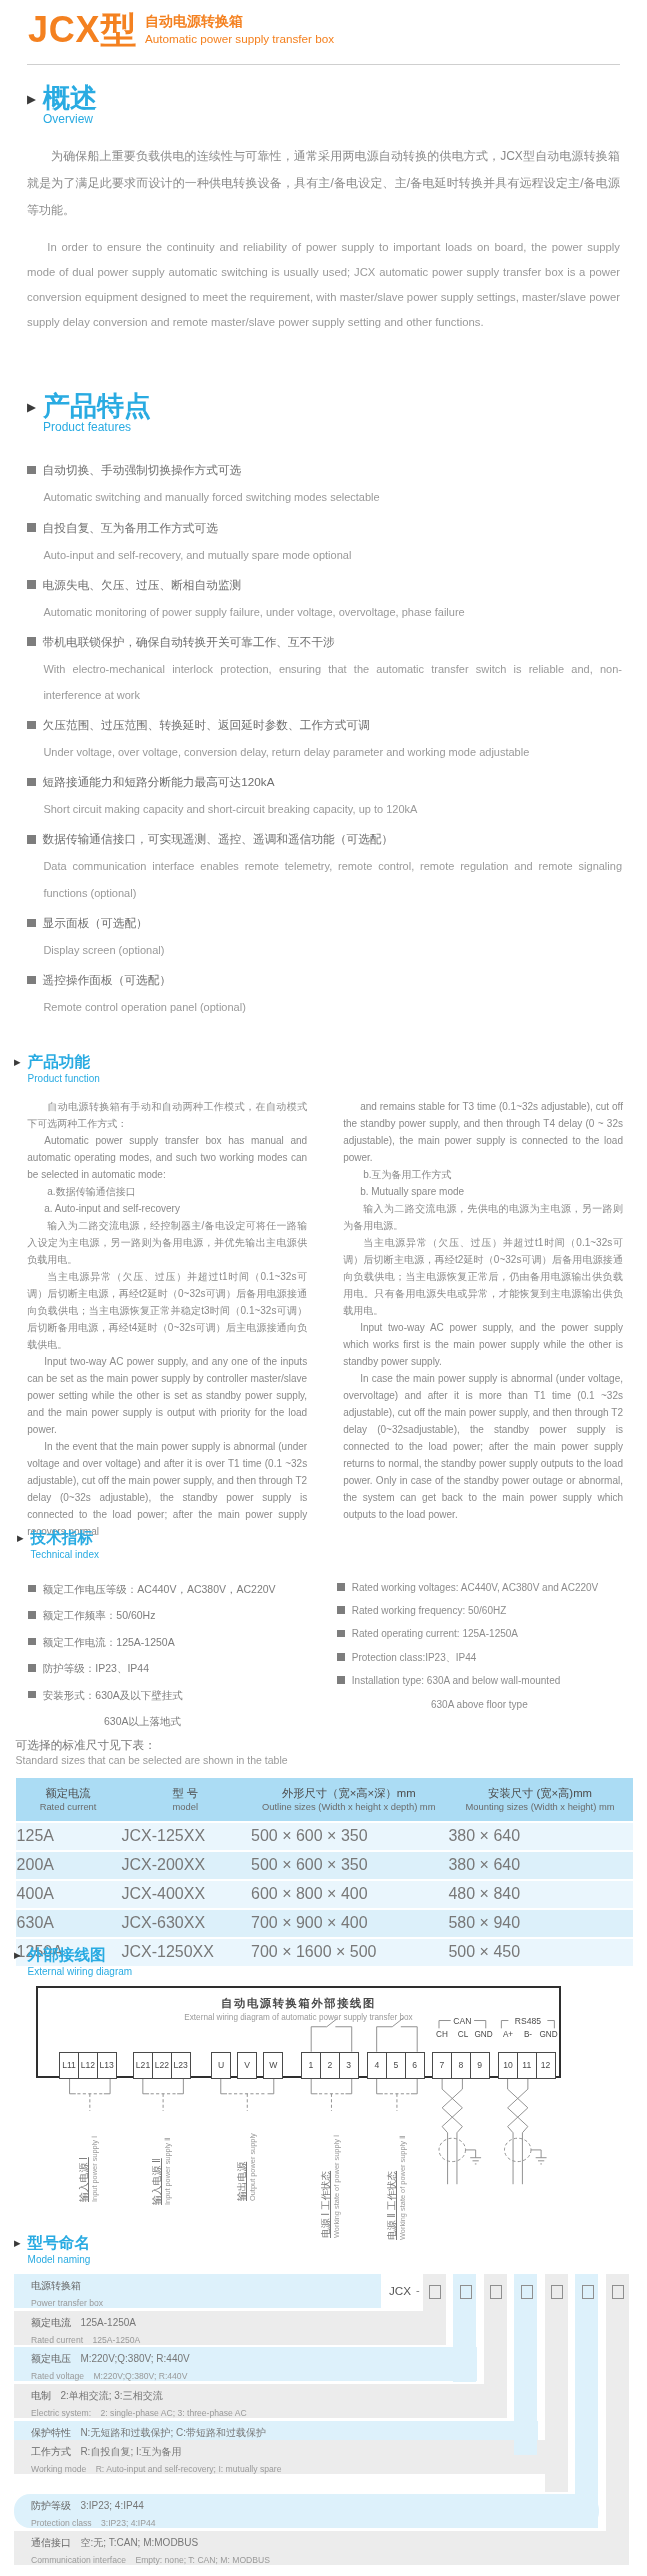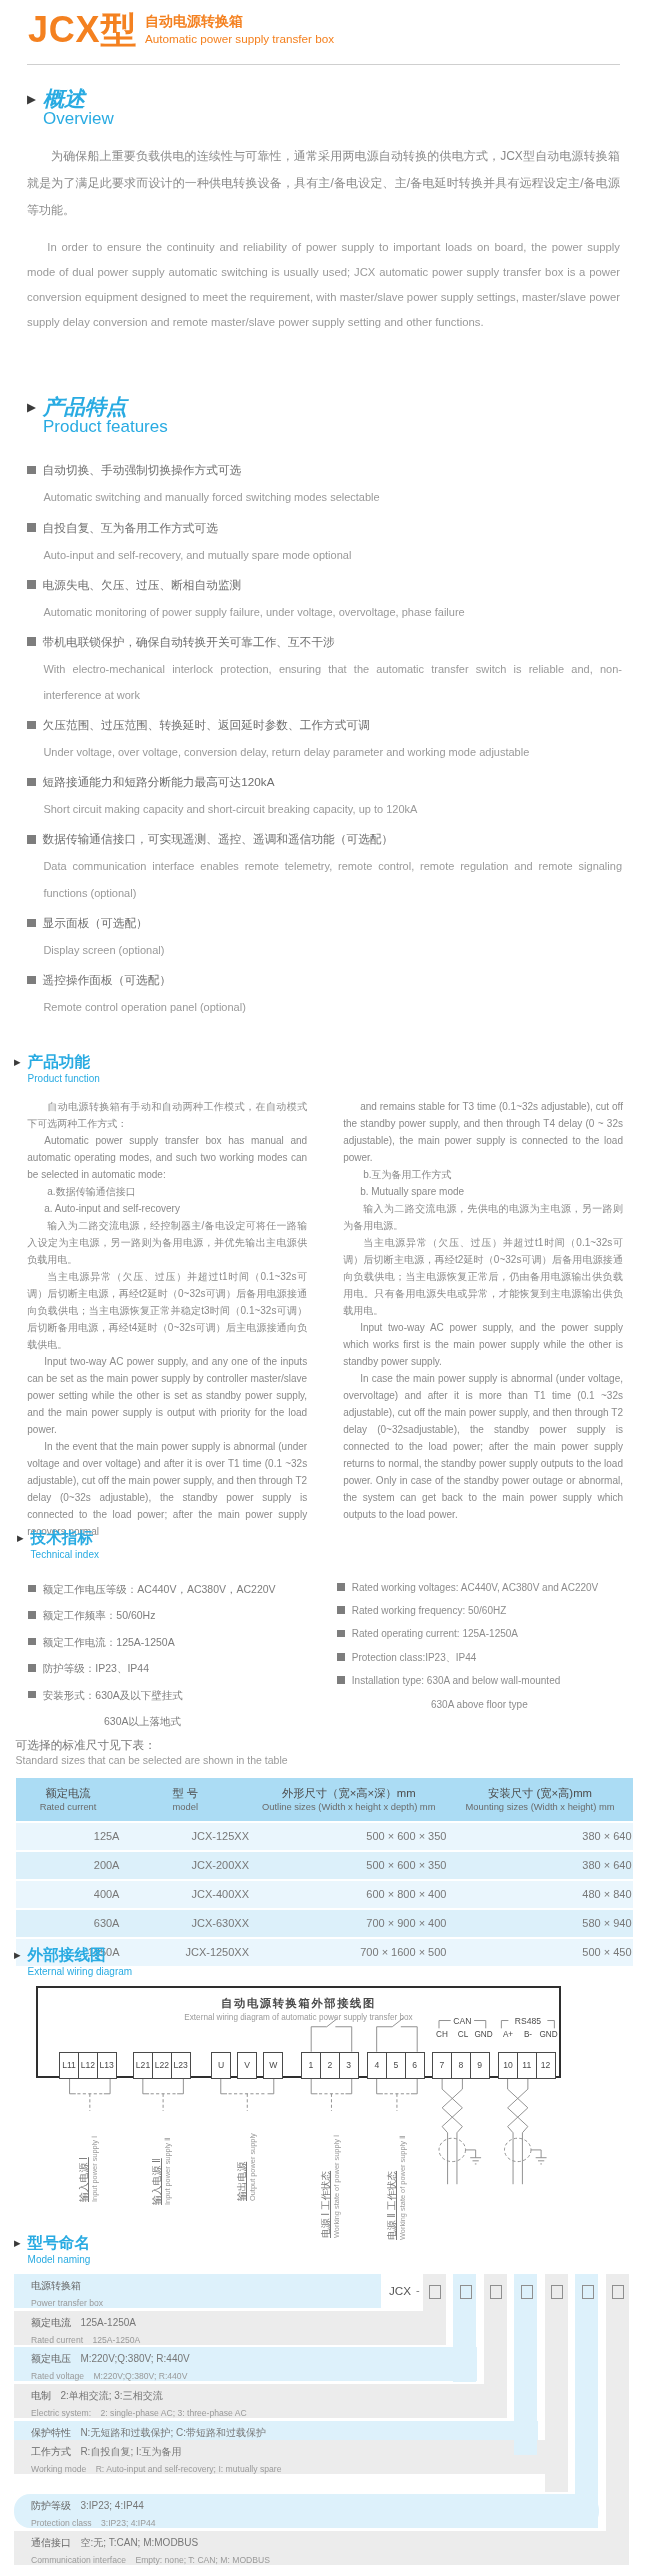--- a/index.html
+++ b/index.html
@@ -14,22 +14,22 @@
   .hdr-en{font-size:11.7px;color:#f48120;line-height:15.6px;}
   .rule{position:absolute;left:27px;width:593px;top:64px;border-top:0.8px solid #cfcfcf;}
 
   
   .sh{display:flex;align-items:flex-start;}
   .sh .tri{color:#3a3a3a;margin-right:7px;}
   .sh.large .tri{font-size:11.7px;margin-top:6.2px;}
   .sh.small .tri{font-size:8.6px;margin-top:4.7px;}
   .sh-cn{color:#29abe2;font-weight:bold;}
   .sh-en{color:#29abe2;}
-  .sh.large .sh-cn{font-size:21px;line-height:25px;font-style:italic;}
-  .sh.large .sh-en{font-size:17px;line-height:16.4px;}
+  .sh.large .sh-cn{font-size:27px;line-height:25px;}
+  .sh.large .sh-en{font-size:12px;line-height:16.4px;}
   .sh.small .sh-cn{font-size:15.6px;line-height:19.5px;}
   .sh.small .sh-en{font-size:10px;line-height:14px;}
 
   
   #sec-overview{position:absolute;left:27px;top:86px;width:593px;}
   .p-cn{font-size:12px;color:#8a8a8a;line-height:27px;text-align:justify;text-indent:2em;margin:15.6px 0 0 0;}
   .p-en{font-size:11.3px;color:#9a9a9a;line-height:25px;text-align:justify;text-indent:1.8em;margin:11px 0 0 0;}
 
   
   #sec-features{position:absolute;left:27px;top:394px;width:595px;}
@@ -60,21 +60,21 @@
   .tcol-r .ti{font-size:10px;color:#8d8d8d;line-height:23.4px;}
 
   
   #sec-sizes{position:absolute;left:15.6px;top:1736px;width:617px;}
   .intro-cn{font-size:11.7px;color:#777;line-height:17px;}
   .intro-en{font-size:10.5px;color:#9a9a9a;line-height:15.6px;}
   table.tbl{border-collapse:separate;border-spacing:0 2.3px;width:617px;margin-top:7.8px;}
   .tbl th{background:#abdcf4;font-weight:normal;height:39px;padding:1.6px 3.1px;}
   .tbl .th-cn{font-size:11.3px;color:#4c4c4c;line-height:15px;}
   .tbl .th-en{font-size:9.4px;color:#6b6b6b;line-height:12.5px;}
-  .tbl td{height:25px;text-align:right;font-size:11px;color:#787878;margin-top:35px;}
+  .tbl td{height:25px;text-align:left;font-size:16px;color:#787878;margin-top:35px;}
   .tbl tr.odd td{background:#eaf6fd;}
   .tbl tr.even td{background:#dcf0fa;}
   .c1{width:17%;} .c2{width:21%;} .c3{width:32%;} .c4{width:30%;}
 
   
   #sec-wiring{position:absolute;left:14px;top:1945px;width:624px;}
   .wire{position:relative;height:265px;margin-top:1.6px;}
   .wsvg{position:absolute;left:0;top:0;}
   .wbox{position:absolute;left:22px;top:6.2px;width:525px;height:92px;border:2px solid #2e2e2e;box-sizing:border-box;}
   .wt-cn{position:absolute;left:22px;top:15.6px;width:525px;text-align:center;font-size:11.3px;font-weight:bold;color:#4a4a4a;letter-spacing:1.6px;}

